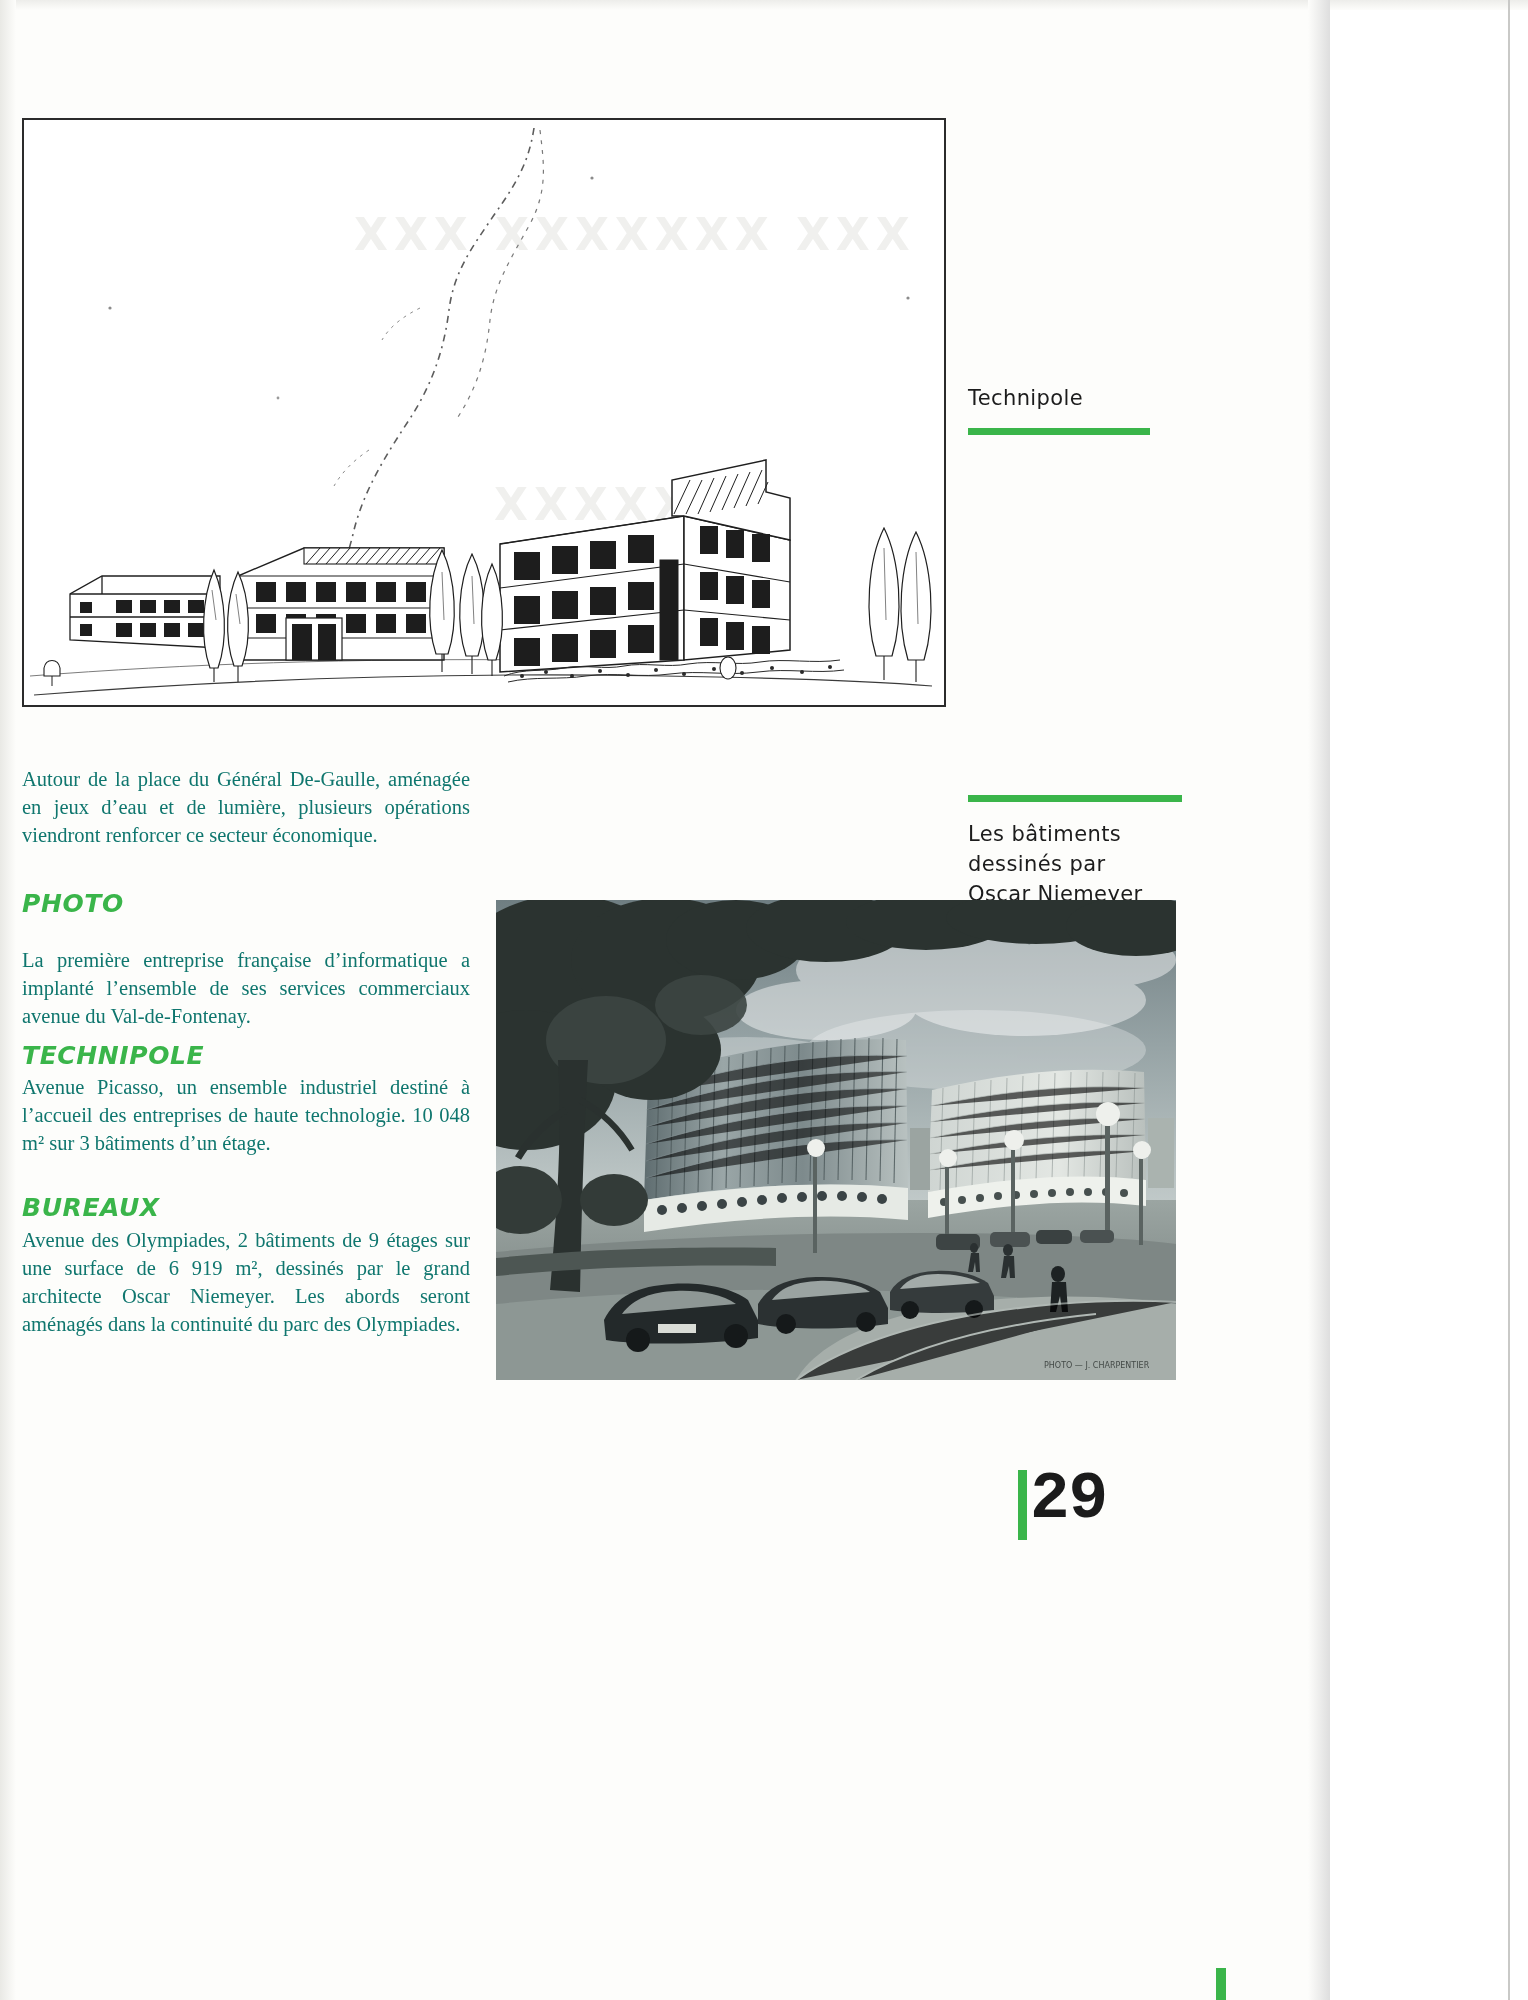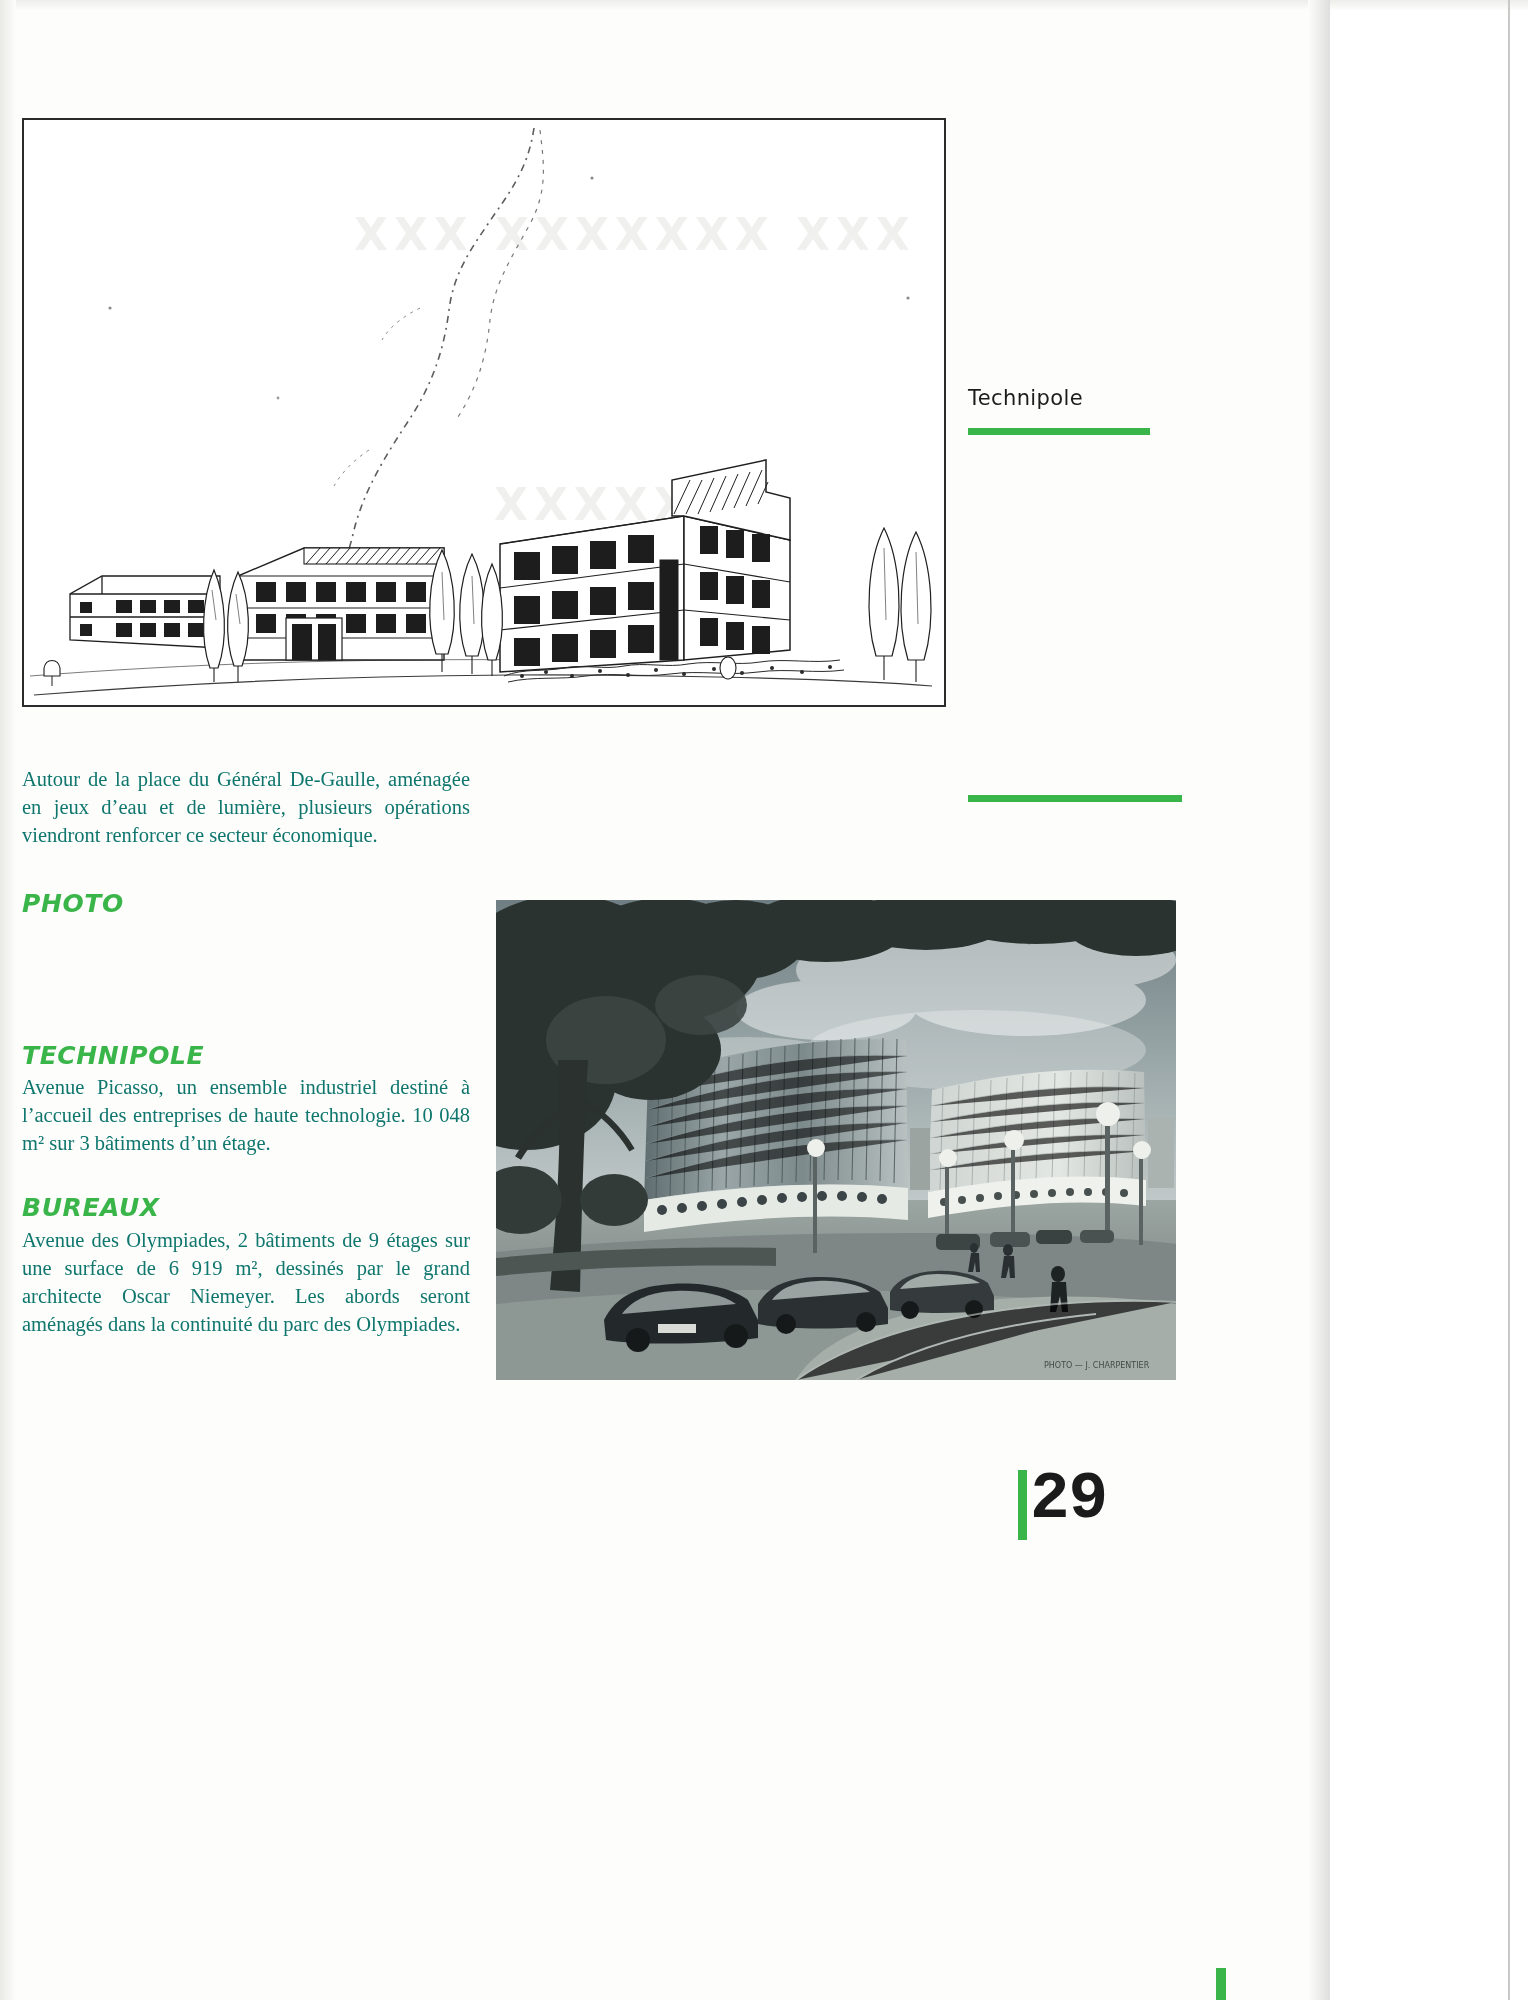--- a/index.html
+++ b/index.html
@@ -357,24 +357,28 @@
         <path d="M20 548 C22 538 34 538 36 548 L36 556 L20 556 Z"></path>
       </g>
       <path d="M28 556 L28 566" stroke="#1f1f1f" stroke-width="1"></path>
     </svg>
   </div>
 
   <div class="rc-label" id="technipole-label">Technipole</div>
   <div class="rule-green" id="rule-1"></div>
 
   <div class="rule-green" id="rule-2"></div>
+  <div class="rc-label" id="niemeyer-label" style="white-space: pre-line;">Les bâtiments
+dessinés par
+Oscar Niemeyer</div>
 
   <p class="col-left" id="intro-para">Autour de la place du Général De-Gaulle, aménagée en jeux d’eau et de lumière, plusieurs opérations viendront renforcer ce secteur économique.</p>
 
   <h2 class="section-head" id="head-bull">PHOTO</h2>
+  <p class="col-left" id="para-bull">La première entreprise française d’informatique a implanté l’ensemble de ses services commerciaux avenue du Val-de-Fontenay.</p>
 
   <h2 class="section-head" id="head-technipole">TECHNIPOLE</h2>
   <p class="col-left" id="para-technipole">Avenue Picasso, un ensemble industriel destiné à l’accueil des entreprises de haute technologie. 10 048 m² sur 3 bâtiments d’un étage.</p>
 
   <h2 class="section-head" id="head-bureaux">BUREAUX</h2>
   <p class="col-left" id="para-bureaux">Avenue des Olympiades, 2 bâtiments de 9 étages sur une surface de 6 919 m², dessinés par le grand architecte Oscar Niemeyer. Les abords seront aménagés dans la continuité du parc des Olympiades.</p>
 
   <div class="photo">
     <svg width="680" height="480" viewBox="0 0 680 480" xmlns="http://www.w3.org/2000/svg">
       <defs>

